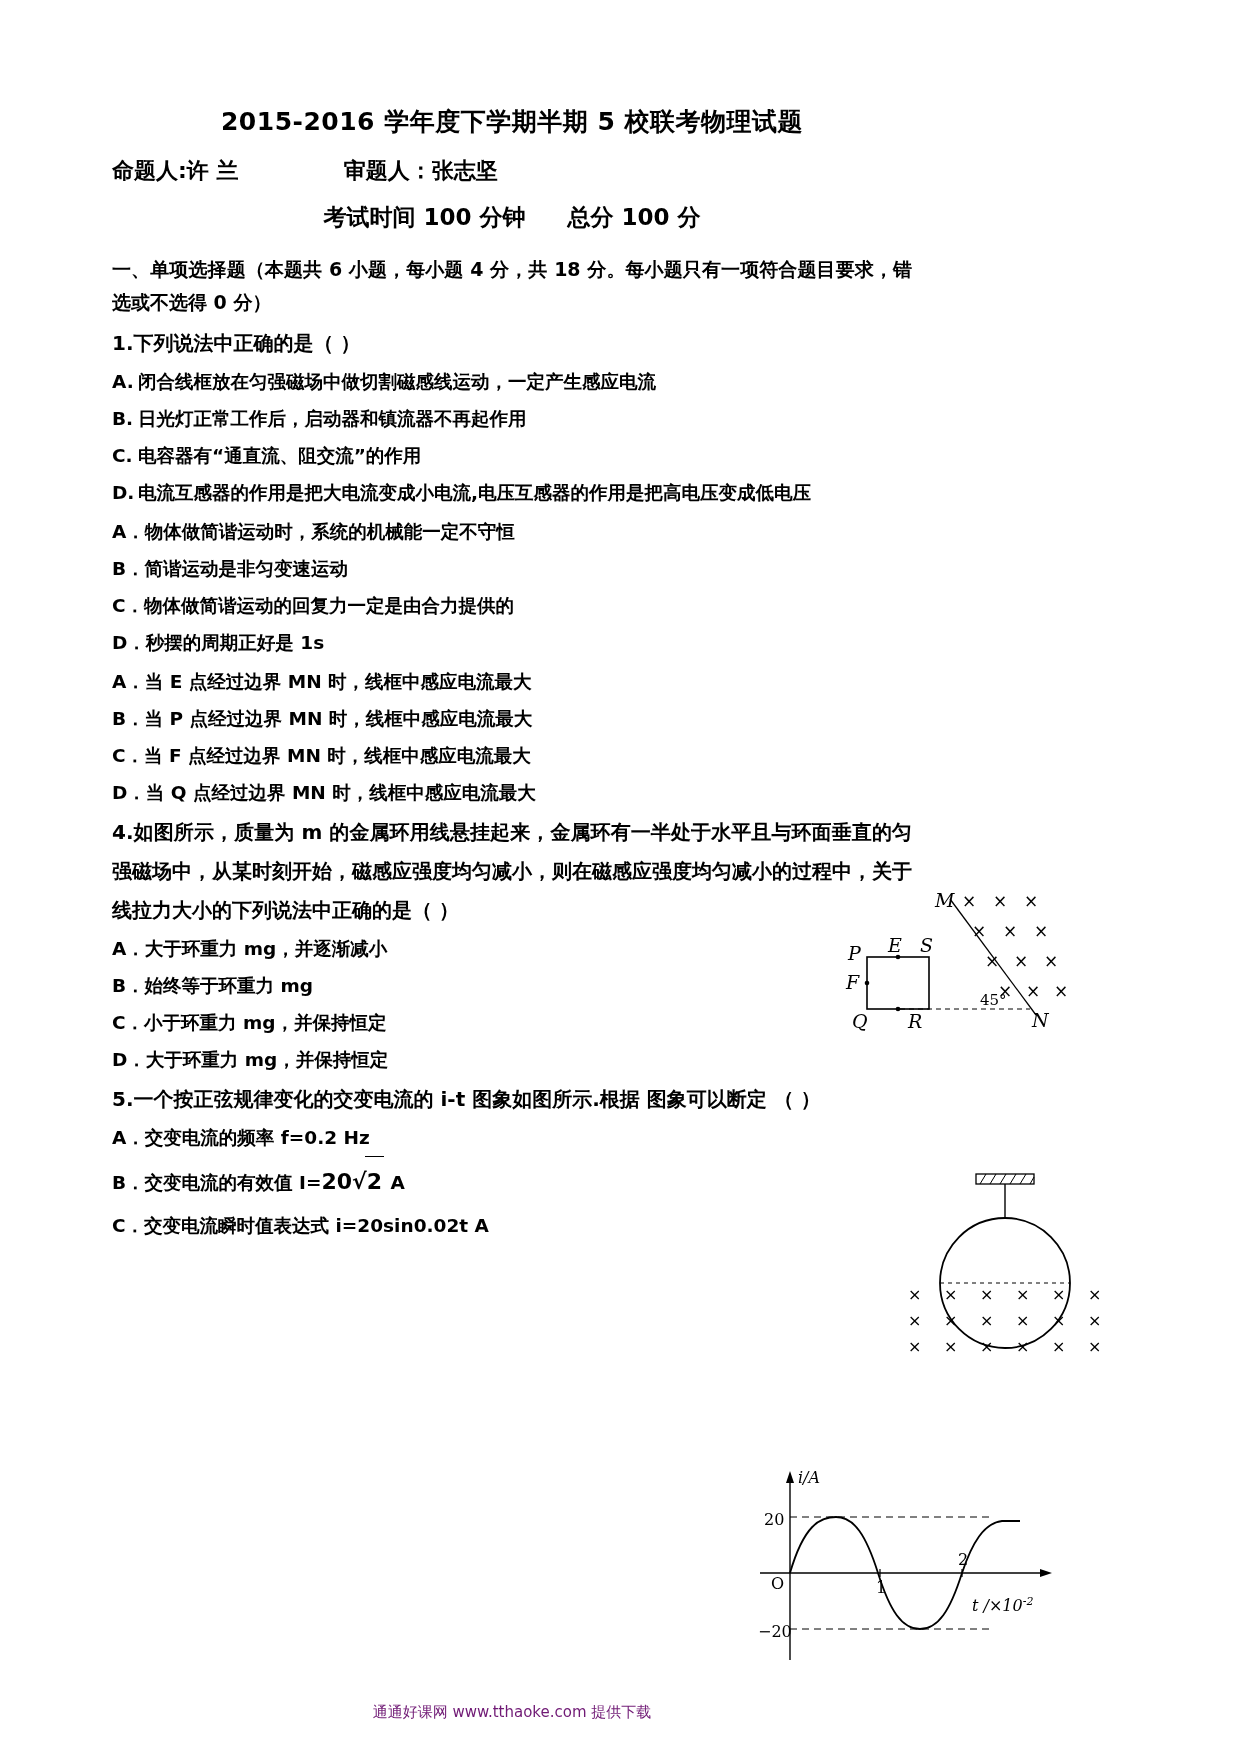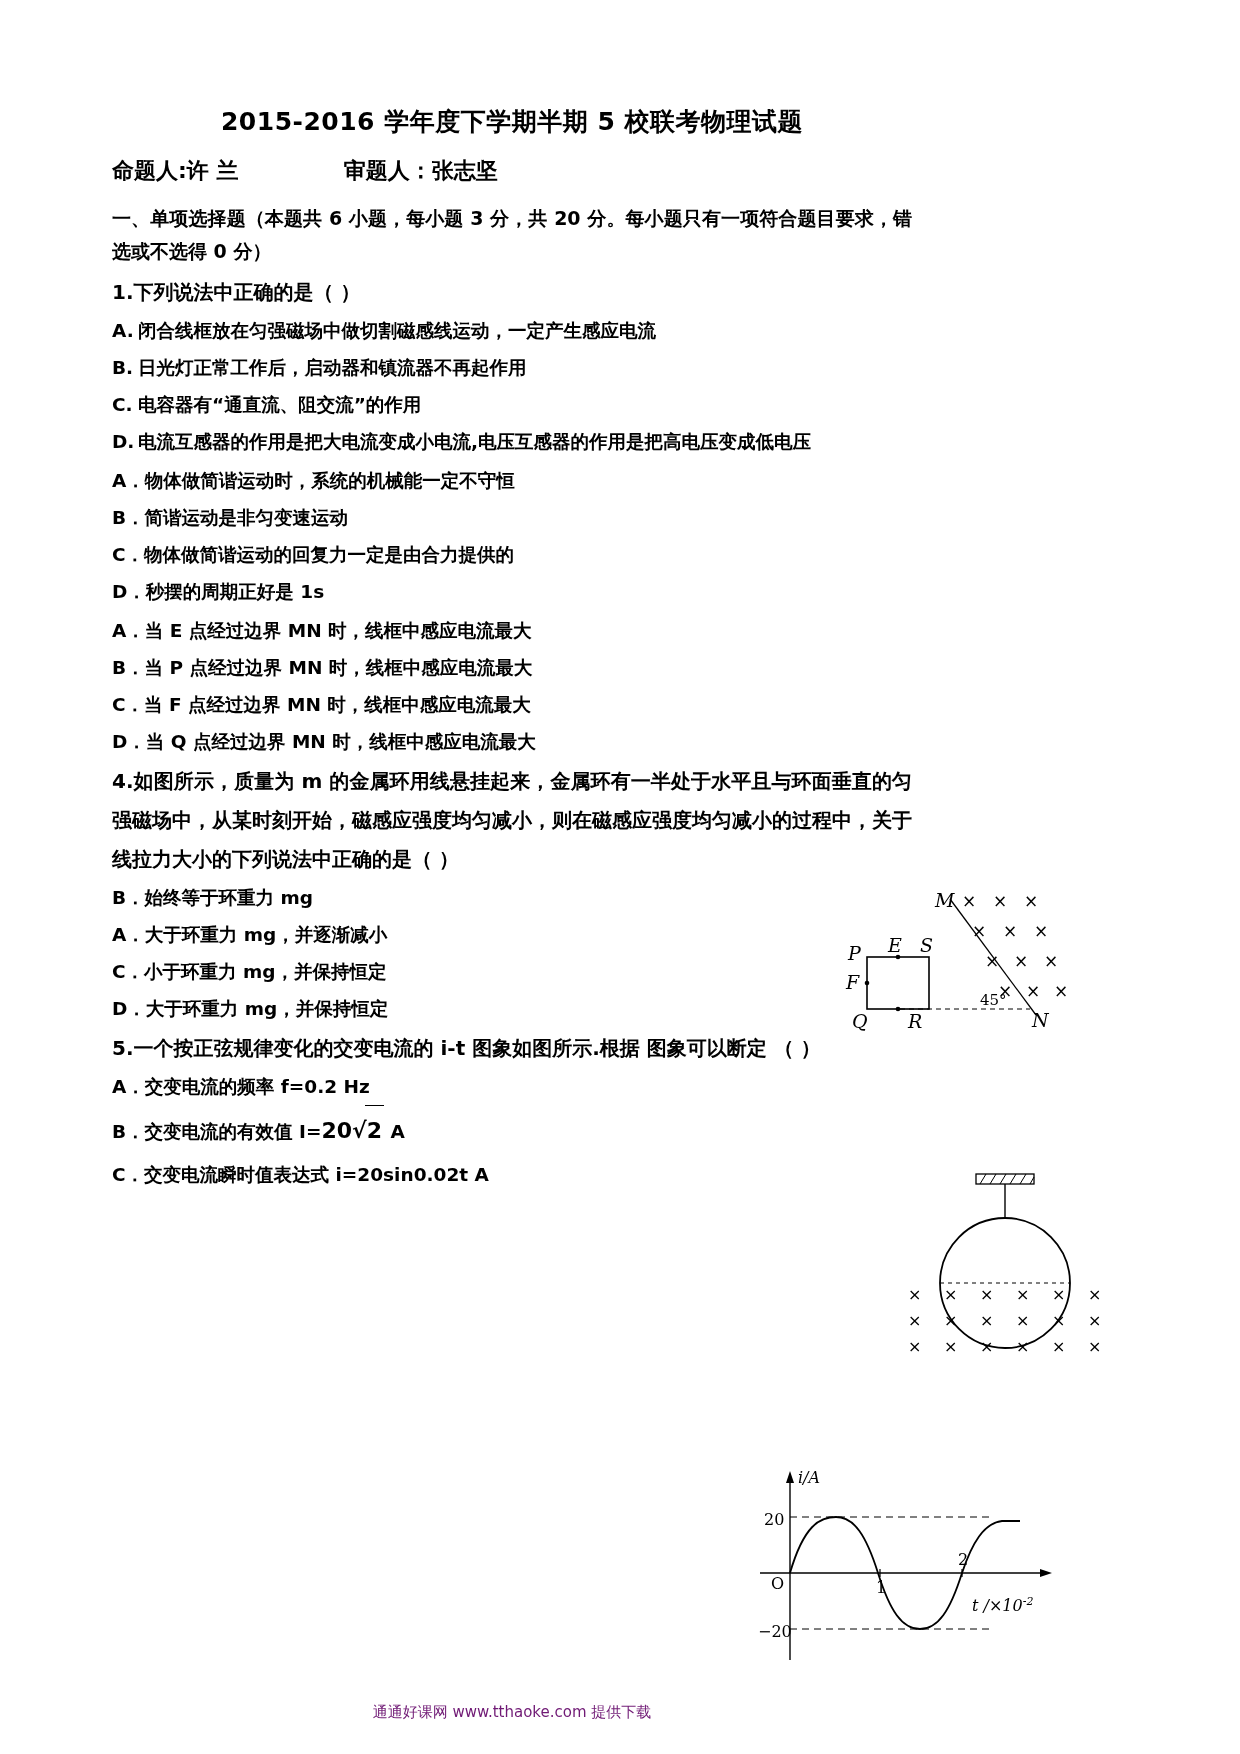--- a/index.html
+++ b/index.html
@@ -117,22 +117,27 @@
   <div class="content">
 
     <div class="title">2015-2016 学年度下学期半期 5 校联考物理试题</div>
 
     <div class="authors">
       <span>命题人:许   兰</span>
       <span class="gap"></span>
       <span>审题人：张志坚</span>
     </div>
 
-
-    <div class="section-head">一、单项选择题（本题共 6 小题，每小题 3 分，共 20 分。每小题只有一项符合题目要求，错选或不选得 0 分）</div>
+    <div class="examinfo">
+      <span>考试时间 100 分钟</span>
+      <span class="gap2"></span>
+      <span>总分 100 分</span>
+    </div>
+
+    <div class="section-head">一、单项选择题（本题共 6 小题，每小题 4 分，共 18 分。每小题只有一项符合题目要求，错选或不选得 0 分）</div>
 
     <div class="q">
       <div class="qtext">1.下列说法中正确的是（  ）</div>
       <div class="opt">
         <span class="lbl">A.</span><span>闭合线框放在匀强磁场中做切割磁感线运动，一定产生感应电流</span>
       </div>
       <div class="opt">
         <span class="lbl">B.</span><span>日光灯正常工作后，启动器和镇流器不再起作用</span>
       </div>
       <div class="opt">
@@ -169,24 +174,24 @@
         <span class="lbl">C．</span><span>当 F 点经过边界 MN 时，线框中感应电流最大</span>
       </div>
       <div class="opt narrow">
         <span class="lbl">D．</span><span>当 Q 点经过边界 MN 时，线框中感应电流最大</span>
       </div>
     </div>
 
     <div class="q">
       <div class="qtext" style="max-width:1016px;">4.如图所示，质量为 m 的金属环用线悬挂起来，金属环有一半处于水平且与环面垂直的匀强磁场中，从某时刻开始，磁感应强度均匀减小，则在磁感应强度均匀减小的过程中，关于线拉力大小的下列说法中正确的是（    ）</div>
       <div class="opt narrow">
+        <span class="lbl">A．</span><span>大于环重力 mg，并逐渐减小</span>
+      </div>
+      <div class="opt narrow">
         <span class="lbl">B．</span><span>始终等于环重力 mg</span>
-      </div>
-      <div class="opt narrow">
-        <span class="lbl">A．</span><span>大于环重力 mg，并逐渐减小</span>
       </div>
       <div class="opt narrow">
         <span class="lbl">C．</span><span>小于环重力 mg，并保持恒定</span>
       </div>
       <div class="opt narrow">
         <span class="lbl">D．</span><span>大于环重力 mg，并保持恒定</span>
       </div>
     </div>
 
     <div class="q">

